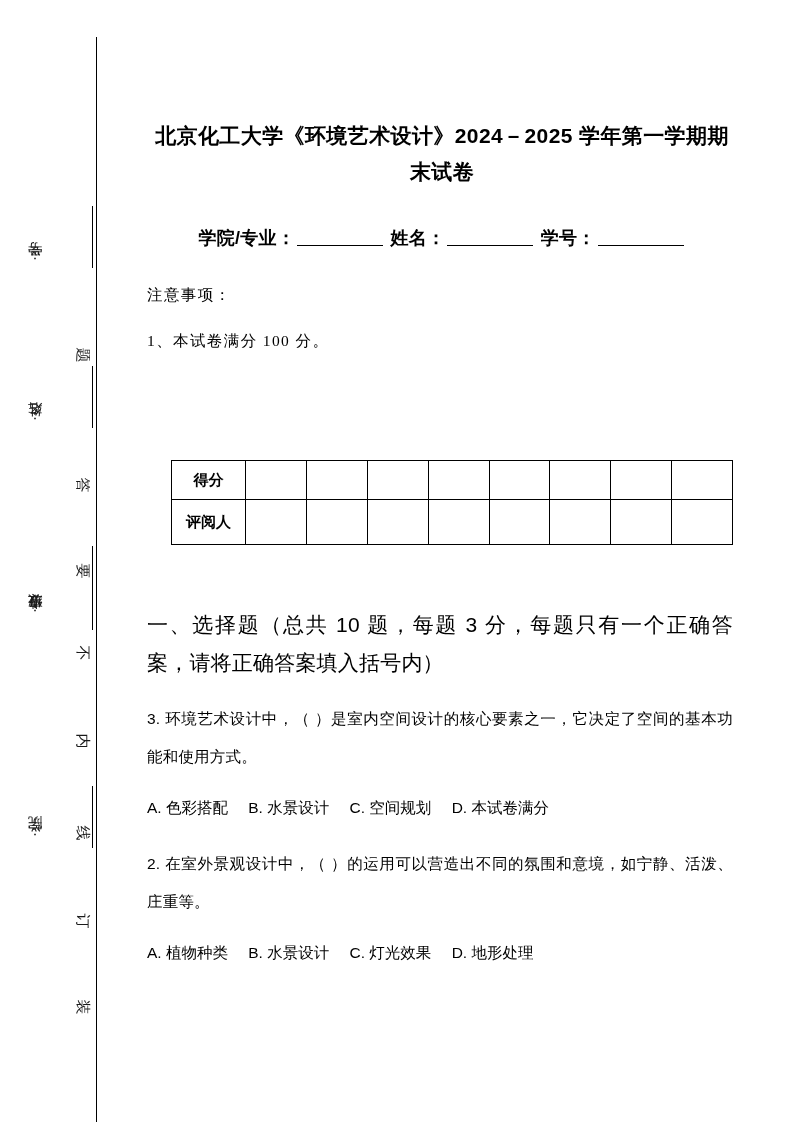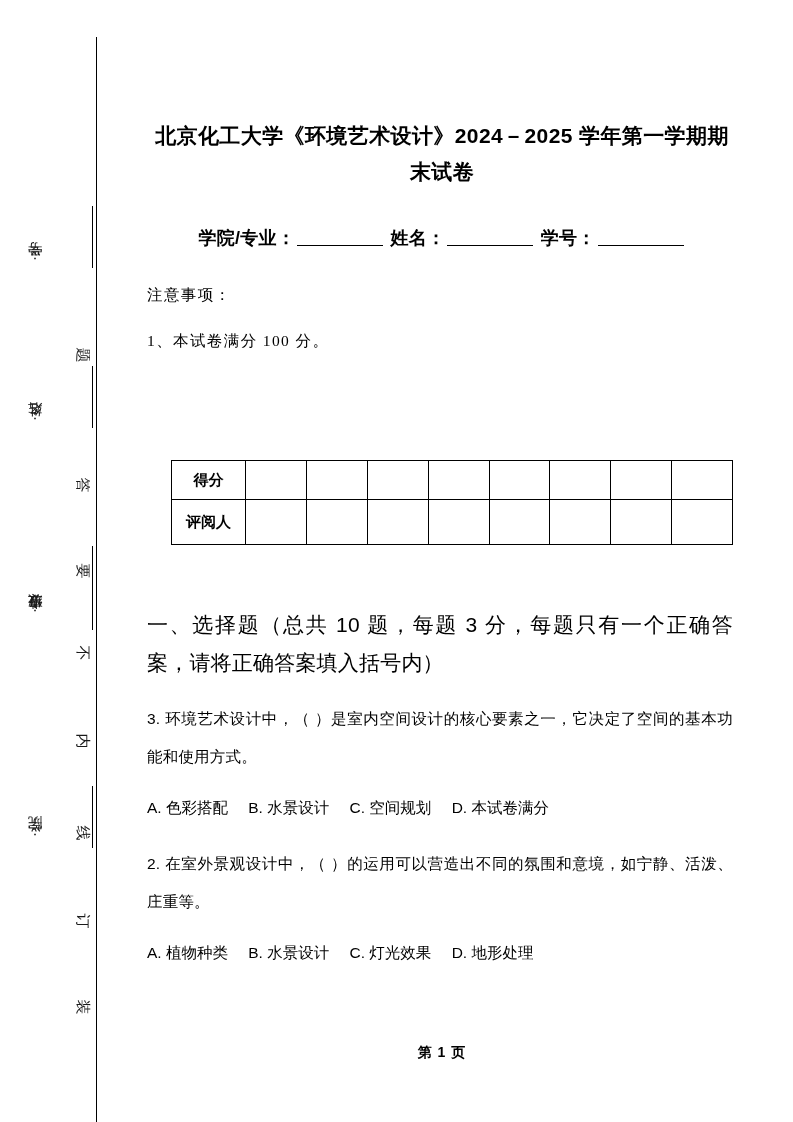--- a/index.html
+++ b/index.html
@@ -311,16 +311,15 @@
     </div>
 
     <div class="q-stem" style="top:845px;">2. 在室外景观设计中，（  ）的运用可以营造出不同的氛围和意境，如宁静、活泼、庄重等。</div>
     <div class="q-opts" style="top:937px;">
       <span class="opt">A. 植物种类</span>
       <span class="opt">B. 水景设计</span>
       <span class="opt">C. 灯光效果</span>
       <span class="opt">D. 地形处理</span>
     </div>
 
-    <div class="footer">第 1 页</div>
 
   </div>
 </div>
 
 </body></html>

